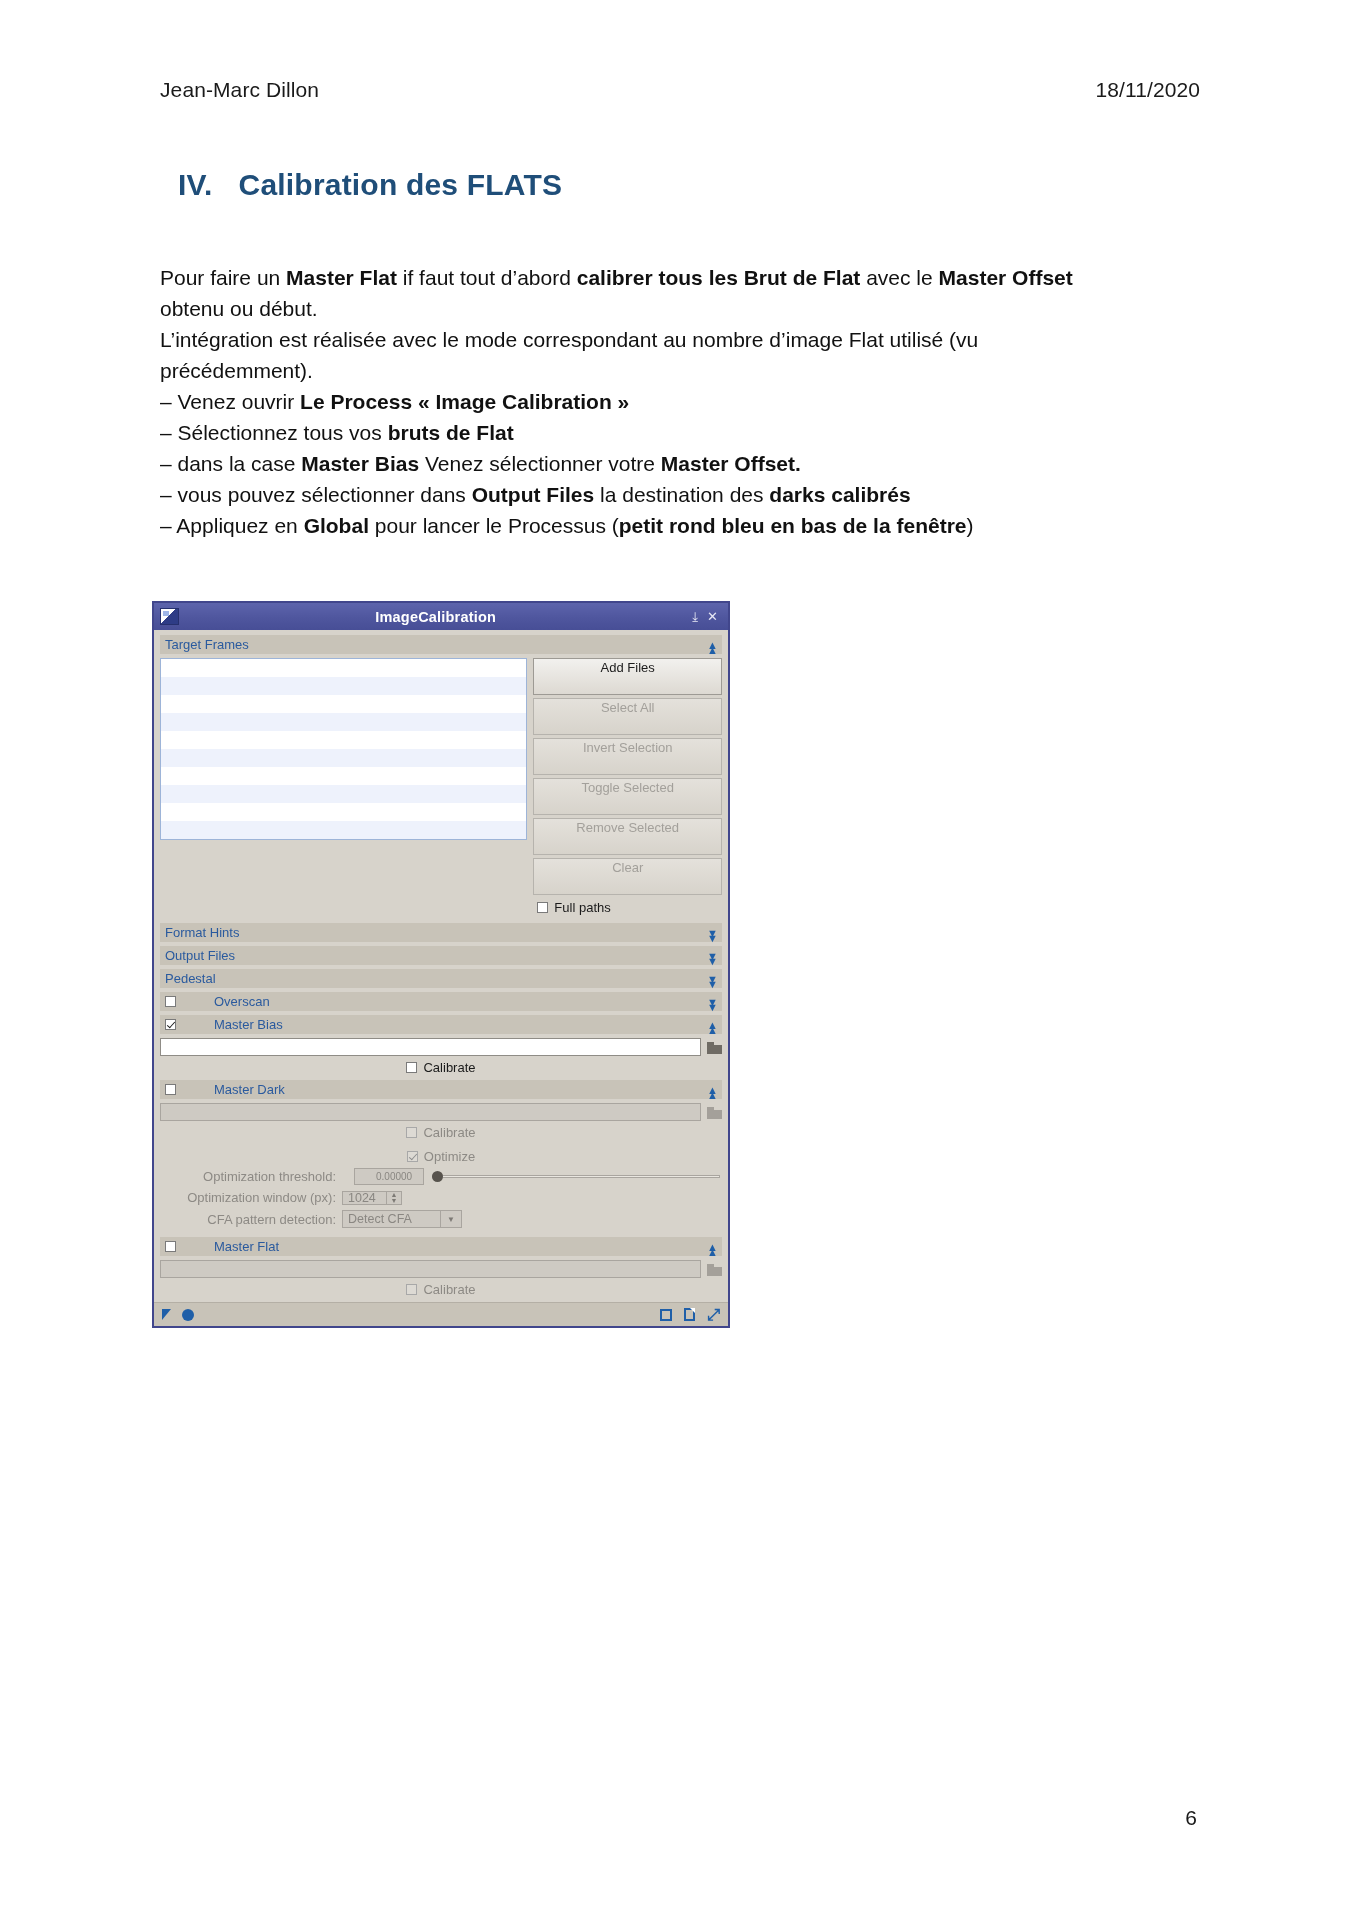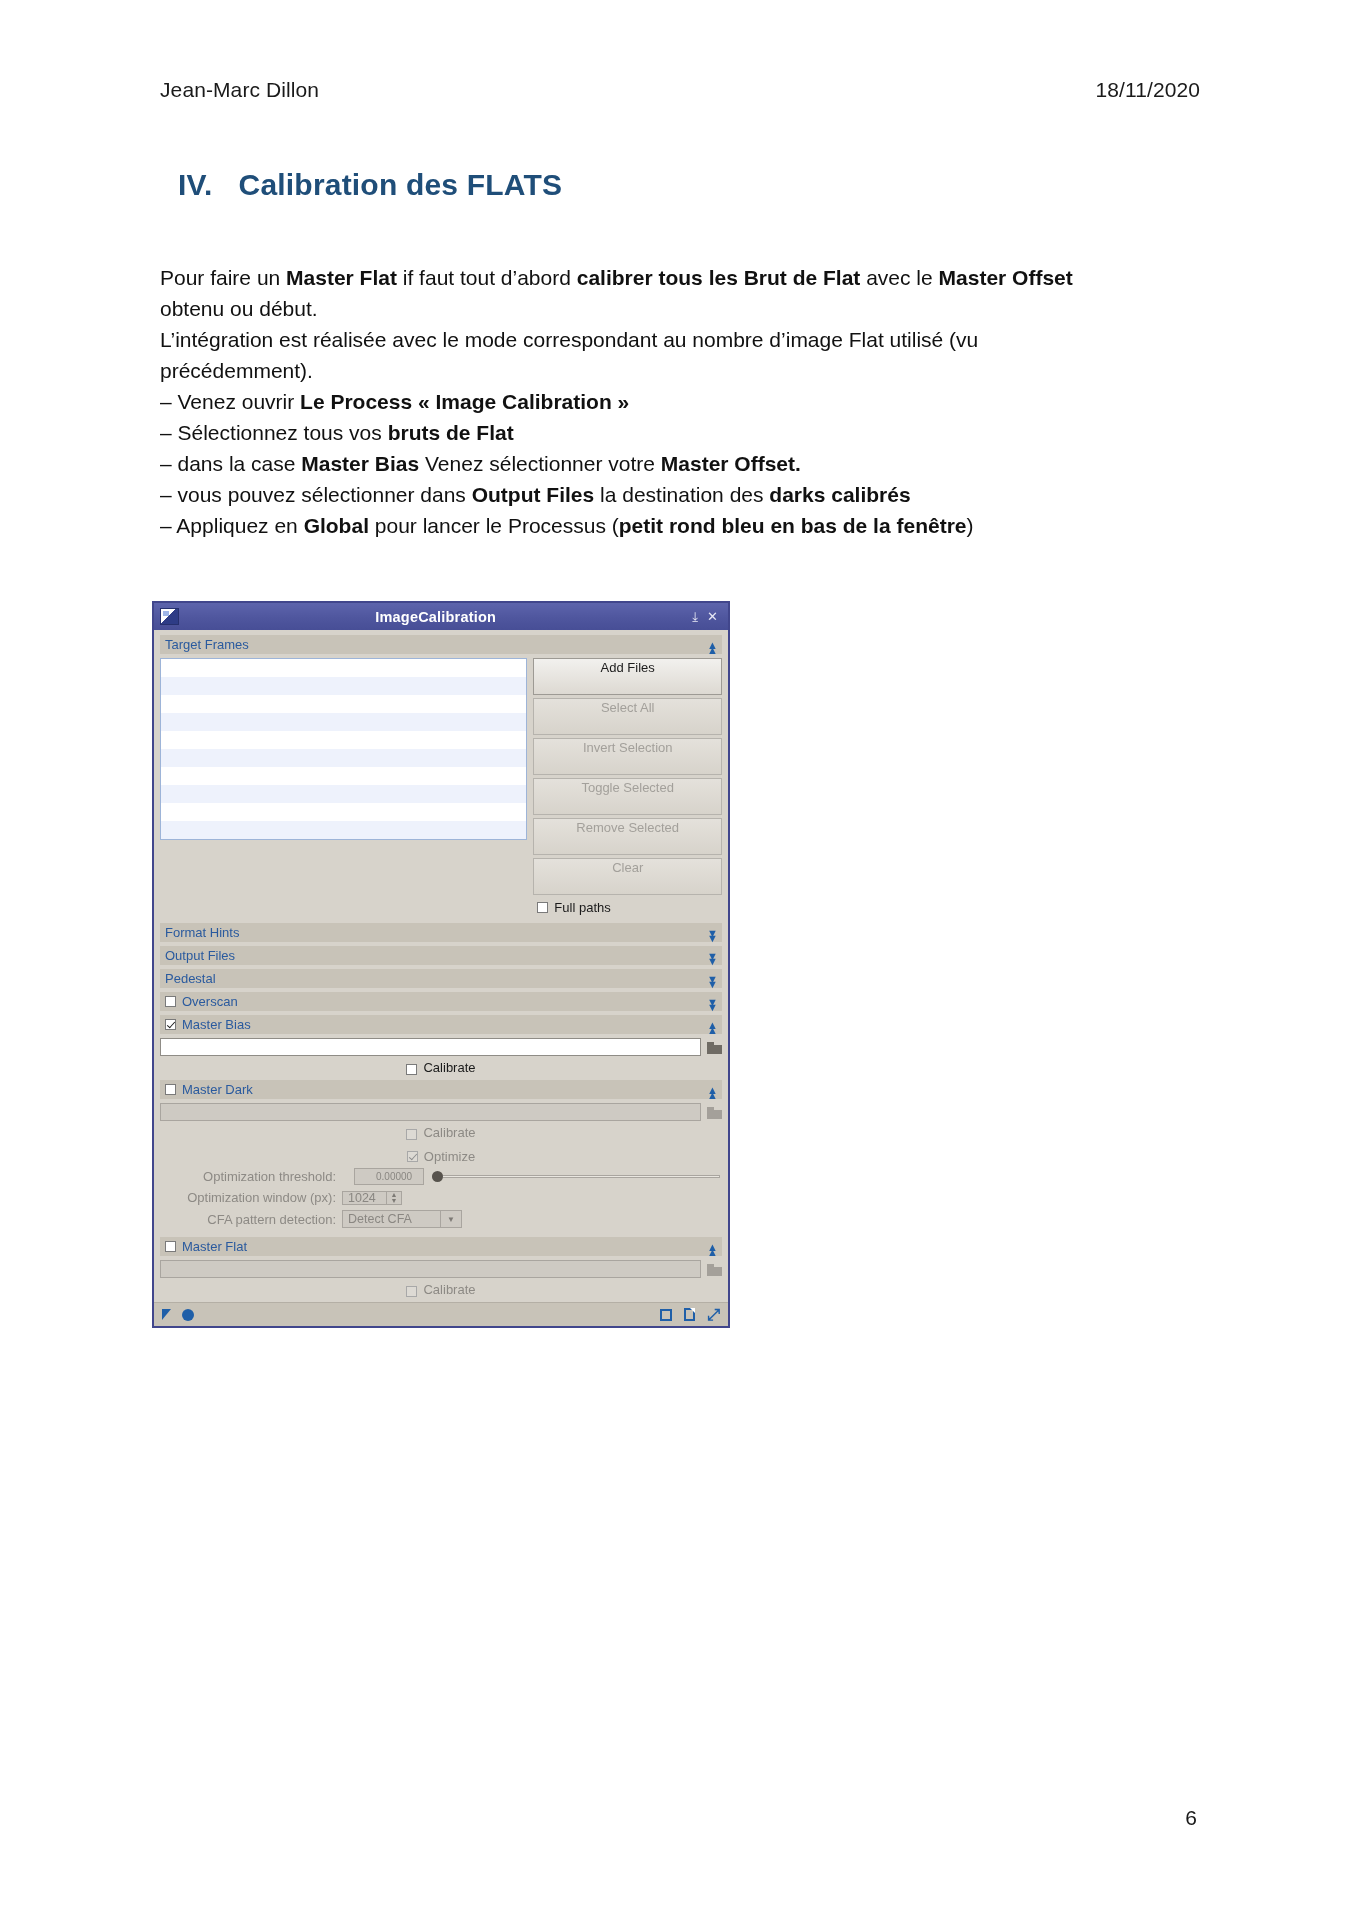--- a/index.html
+++ b/index.html
@@ -122,20 +122,21 @@
   .sec-bar {
     height: 19px;
     background: #c8c3b8;
     display: flex;
     align-items: center;
     padding: 0 5px;
     box-sizing: border-box;
     margin-bottom: 4px;
     color: #2a5a9e;
     font-size: 13px;
+    gap: 32px;
   }
   .sec-bar .sec-label { flex: 1; }
   .sec-chevron {
     color: #1f5fa8;
     font-size: 11px;
     line-height: 1;
     letter-spacing: -1px;
     display: flex;
     flex-direction: column;
     align-items: center;
@@ -229,21 +230,21 @@
   }
   .folder-icon::after{
     content:"";
     position:absolute; left:0; top:1px; width:7px; height:3px;
     background:#6f6b64;
   }
   .folder-icon.dis::before,.folder-icon.dis::after{ background:#a4a09a; }
 
   .calib-row {
     display: flex;
-    align-items: flex-end;
+    align-items: center;
     justify-content: center;
     font-size: 13px;
     margin-bottom: 5px;
   }
   .calib-row.dis { color: #8d8a85; }
 
   
   .opt-block { padding: 4px 0 4px 0; }
   .opt-center {
     display: flex;

